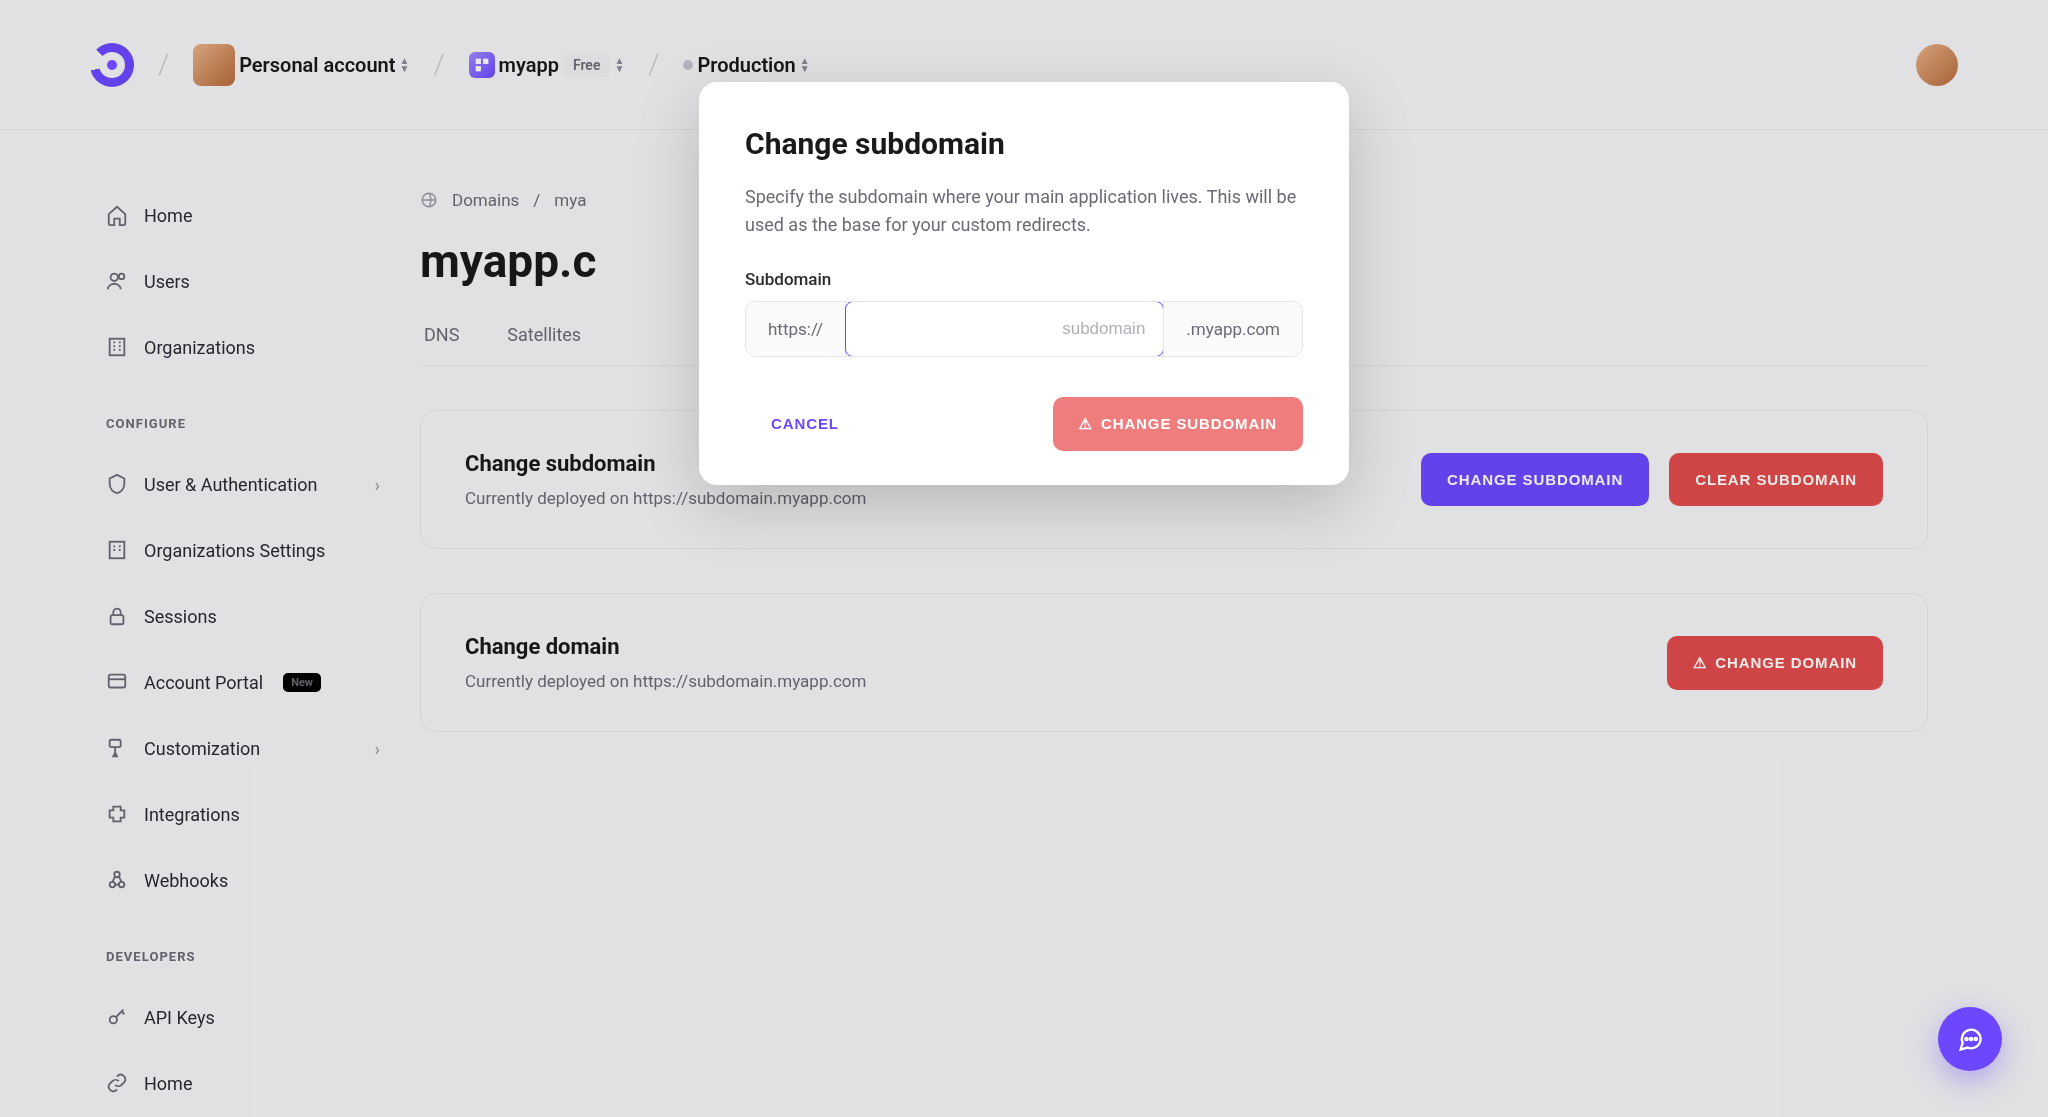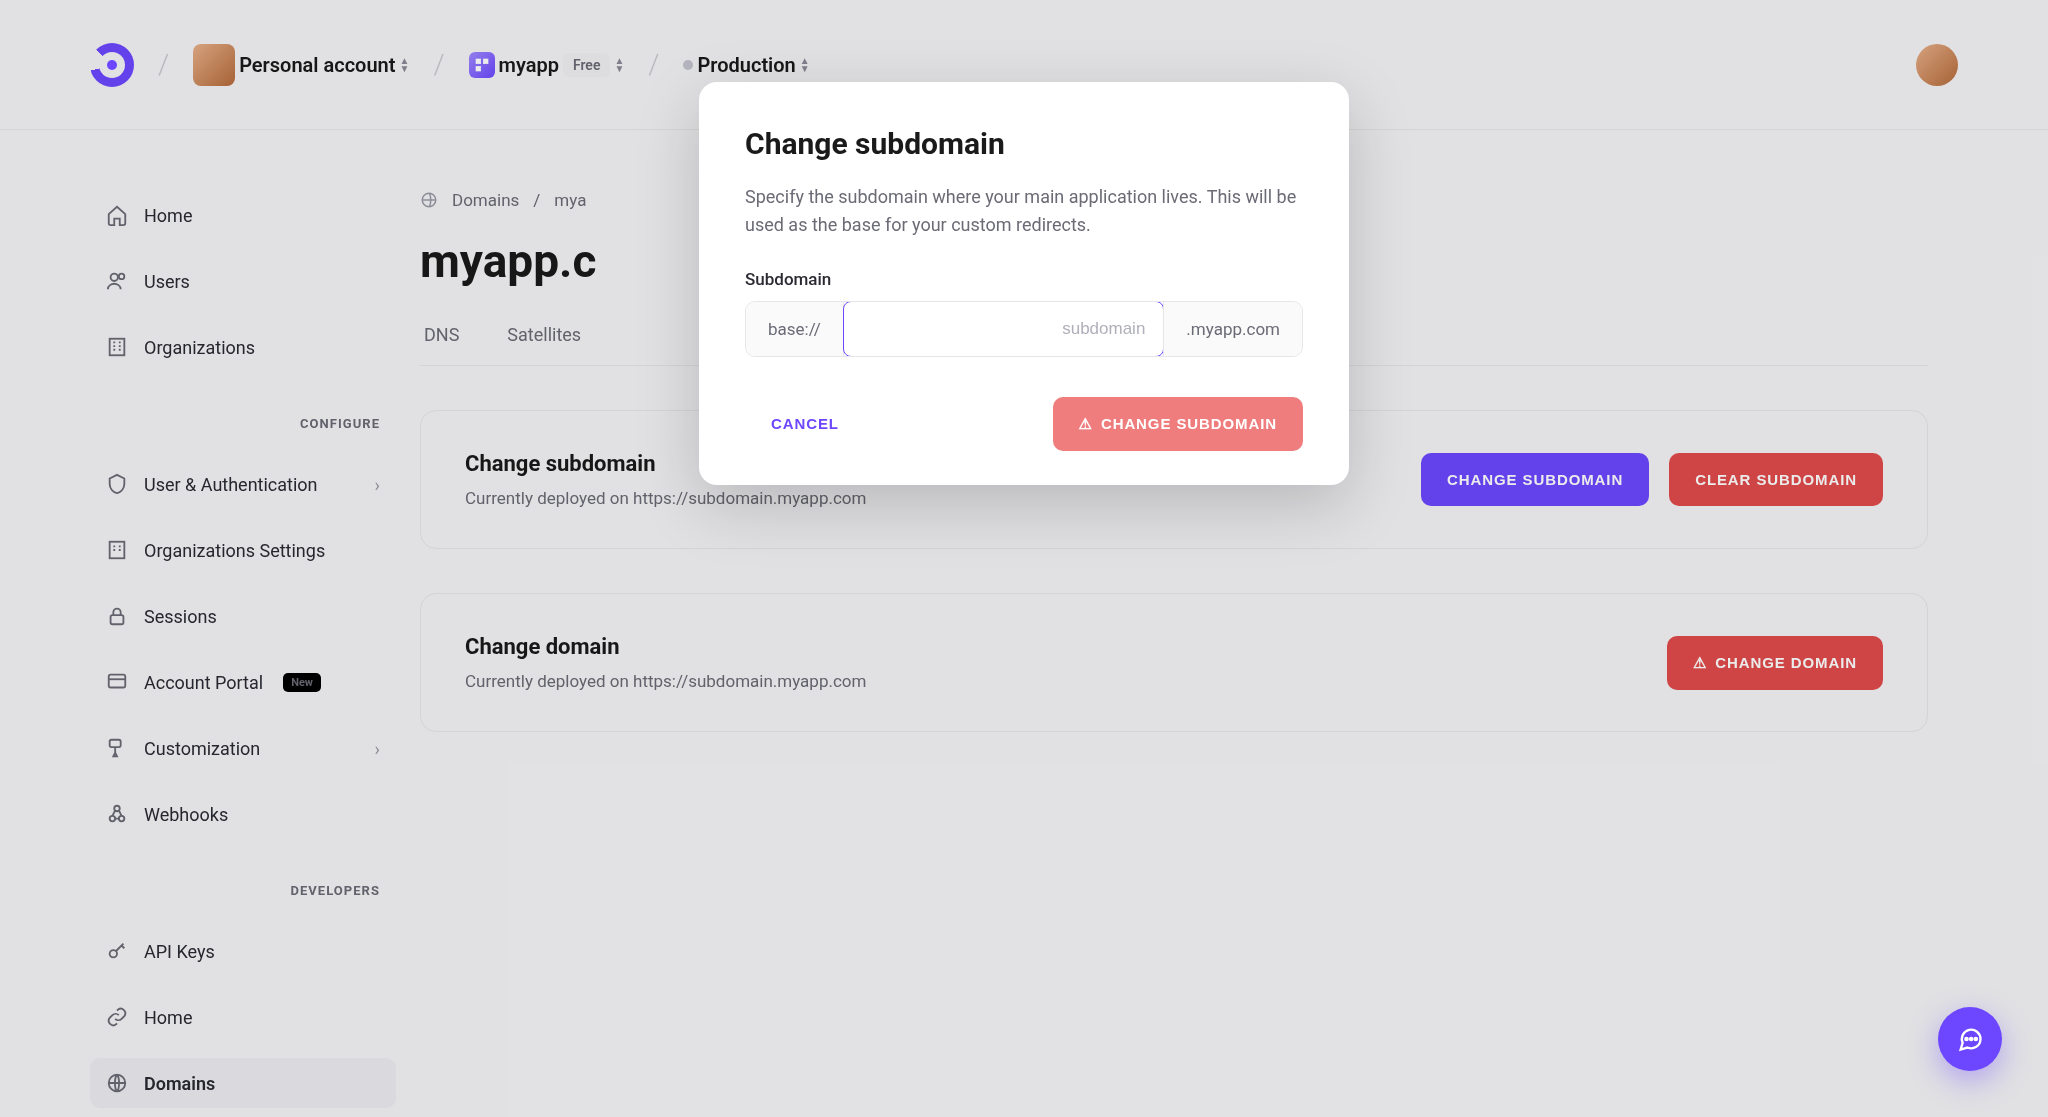--- a/index.html
+++ b/index.html
@@ -82,21 +82,20 @@
   
   .sidebar {
     width: 420px; padding: 60px 24px 0 90px;
     display: flex; flex-direction: column; gap: 16px;
     overflow: hidden;
   }
   .nav-group-label {
     font-size: 13px; font-weight: 700; letter-spacing: .08em;
     color: var(--muted); text-transform: uppercase;
     padding: 28px 16px 12px;
-    text-align: right;
   }
   .nav-item {
     display: flex; align-items: center; gap: 16px;
     padding: 14px 16px; border-radius: 10px;
     font-size: 18px; color: #2a2a33; cursor: pointer;
   }
   .nav-item.active { background: var(--sidebar-active); font-weight:600; }
   .nav-item .nav-icon { width: 22px; height: 22px; flex:none; color:#6b6b76; }
   .nav-item svg { width:100%; height:100%; stroke:#6b6b76; fill:none; stroke-width:2; }
   .nav-item .nav-badge {
@@ -282,20 +281,26 @@
     <div class="nav-item">
       <span class="nav-icon"><svg viewBox="0 0 24 24">
             <rect x="4" y="3" width="12" height="8" rx="2"></rect>
             <path d="M10 11v6l-2 4h4l-2-4"></path>
           </svg></span>
       <span>Customization</span>
       <span class="chev">›</span>
     </div>
     <div class="nav-item">
       <span class="nav-icon"><svg viewBox="0 0 24 24">
+            <path d="M4 8h4V4h8v4h4v8h-4v4H8v-4H4z"></path>
+          </svg></span>
+      <span>Integrations</span>
+    </div>
+    <div class="nav-item">
+      <span class="nav-icon"><svg viewBox="0 0 24 24">
             <circle cx="7" cy="17" r="3"></circle>
             <circle cx="17" cy="17" r="3"></circle>
             <circle cx="12" cy="6" r="3"></circle>
             <path d="M10 8l-3 6M14 8l3 6M9 17h6"></path>
           </svg></span>
       <span>Webhooks</span>
     </div>
 
     <div class="nav-group-label">DEVELOPERS</div>
     <div class="nav-item">
@@ -366,21 +371,21 @@
   </main>
 </div>
 
 <div class="modal-backdrop"></div>
 <div class="modal">
   <h2>Change subdomain</h2>
   <p>Specify the subdomain where your main application lives. This will be used as the base for your custom redirects.</p>
 
   <label class="field-label">Subdomain</label>
   <div class="input-group">
-    <span class="input-addon">base://</span>
+    <span class="input-addon">https://</span>
     <input type="text" placeholder="subdomain" style="">
     <span class="input-addon suffix">.myapp.com</span>
   </div>
 
   <div class="modal-actions">
     <button class="btn btn-text">Cancel</button>
     <button class="btn btn-danger-weak">
       <span class="warn-icon">⚠</span><span>Change Subdomain</span>
     </button>
   </div>

